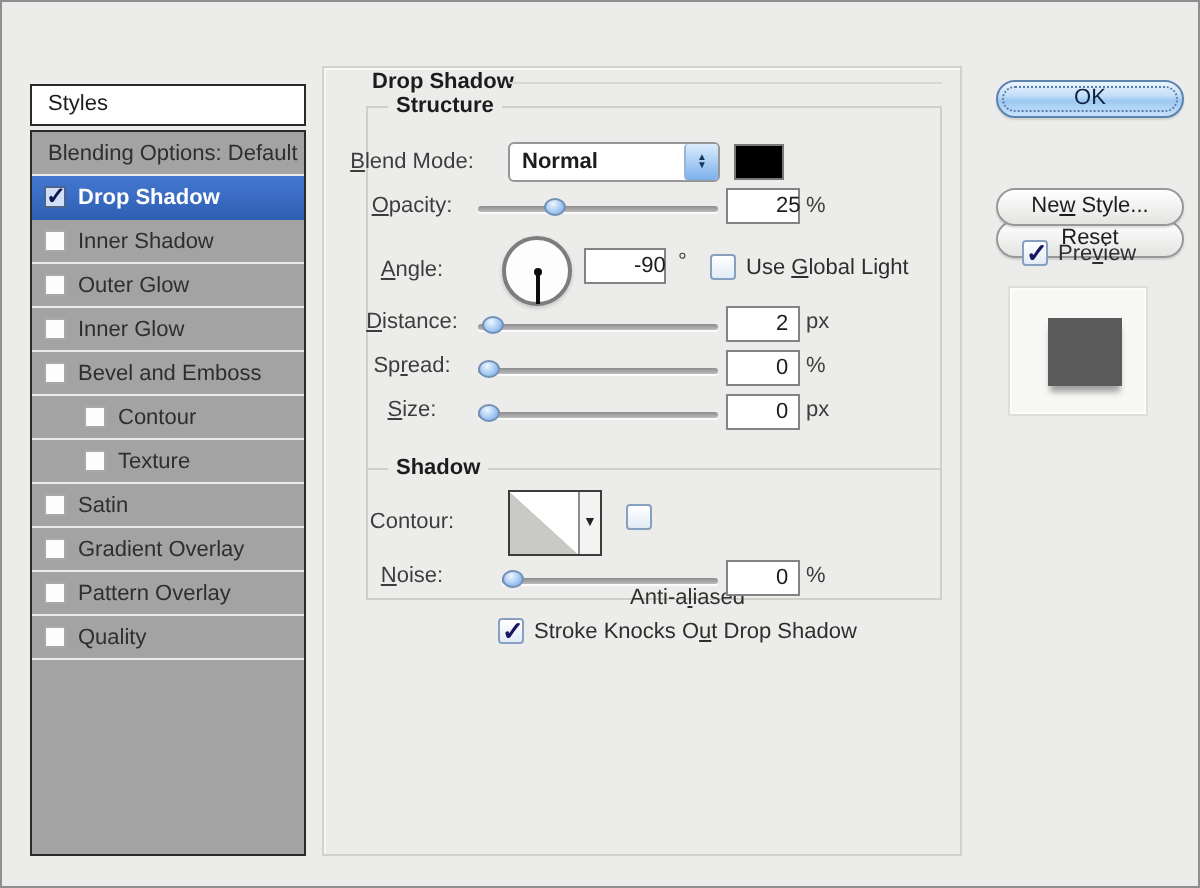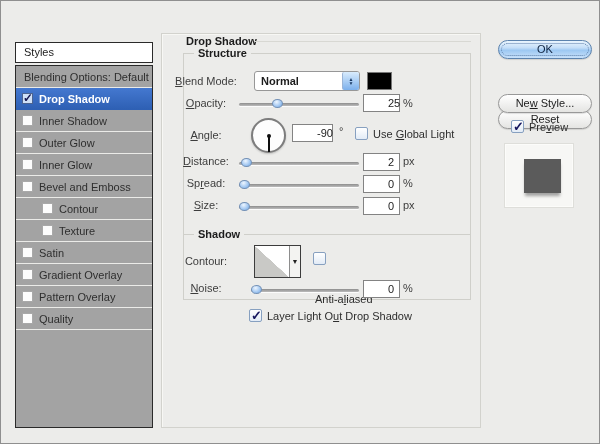--- a/index.html
+++ b/index.html
@@ -233,21 +233,21 @@
   <span class="cb-label" style="left:314px; top:252px;margin-top:40px;"><span>Anti-a</span><u>l</u><span>iased</span></span>
 
   <div class="abs lbl" style="top:281px;"><span></span><u>N</u><span>oise:</span></div>
   <div class="abs slider" style="left:250px; top:288px; width:108px;">
       <span class="thumb" style="left:0px;"></span>
     </div>
   <div class="abs field" style="left:362px; top:279px;">0</div>
   <div class="abs unit" style="top:281px;">%</div>
 
   <span class="cb on" style="left:248px; top:308px;"></span>
-  <span class="cb-label" style="left:266px; top:309px;"><span>Layer Light O</span><u>u</u><span>t Drop Shadow</span></span>
+  <span class="cb-label" style="left:266px; top:309px;"><span>Stroke Knocks O</span><u>u</u><span>t Drop Shadow</span></span>
 
   <div class="btn ok">OK</div>
   <div class="btn reset">Reset</div>
   <div class="btn new"><span>Ne</span><u>w</u><span> Style...</span></div>
 
   <span class="cb on" style="left:510px; top:119px;"></span>
   <span class="cb-label" style="left:528px; top:120px;"><span>Pre</span><u>v</u><span>iew</span></span>
 
   <div class="abs pv-box">
     <span class="pv-sq" style="background: rgb(91, 91, 91);"></span>

